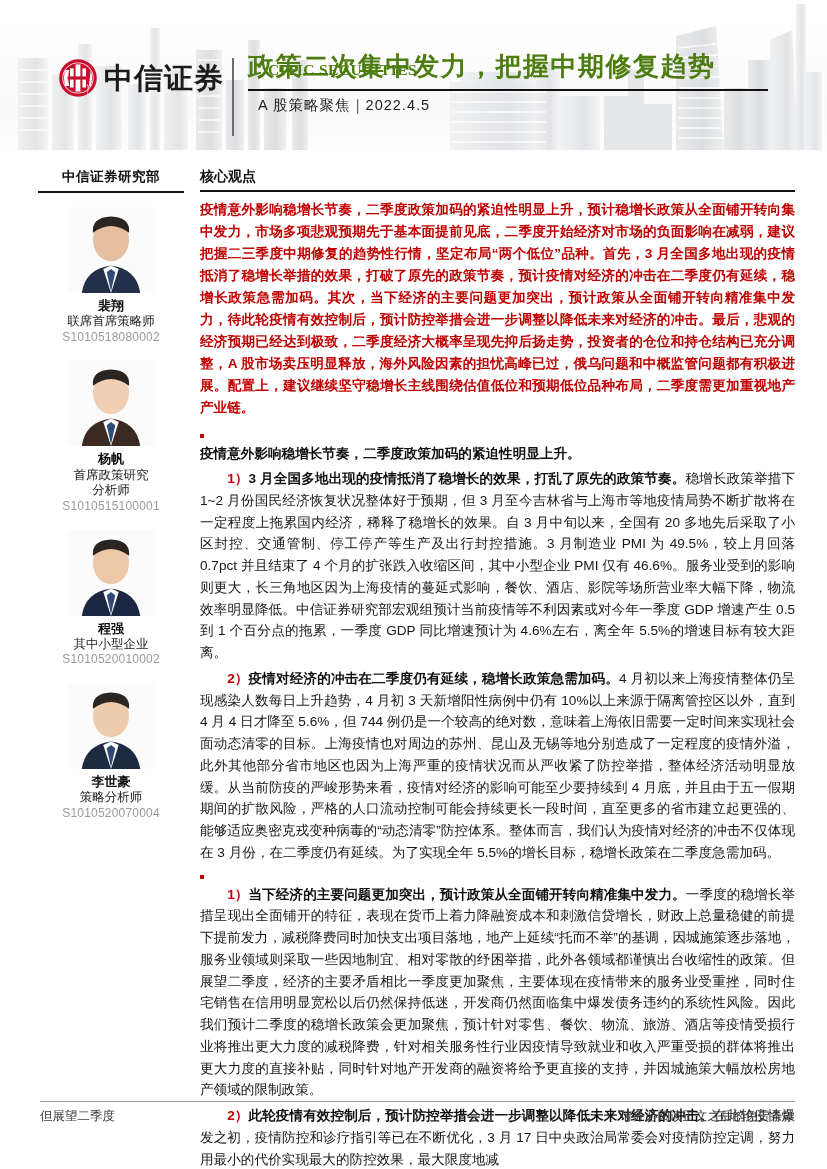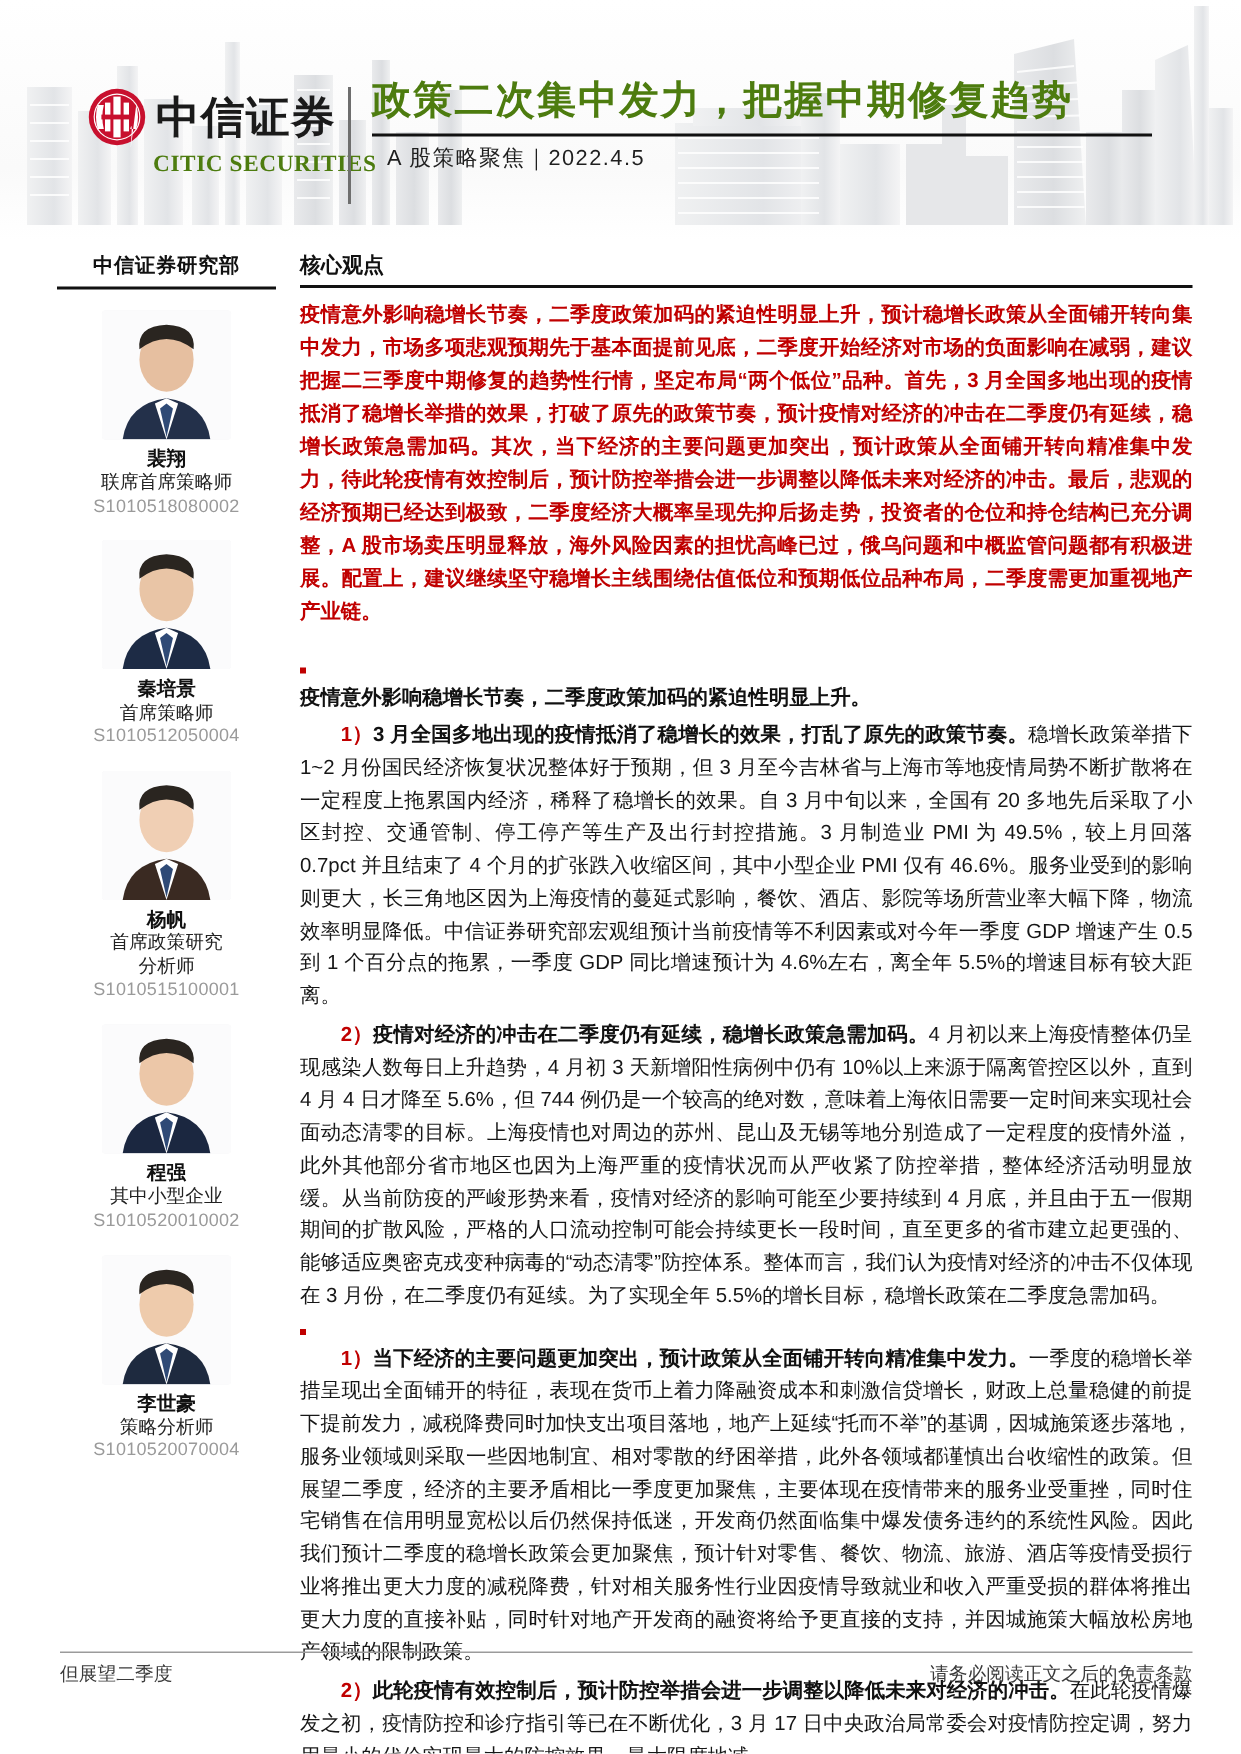--- a/index.html
+++ b/index.html
@@ -30,21 +30,21 @@
   .header-inner {
     position: relative;
     display: flex;
     align-items: flex-start;
     padding: 58px 32px 0 58px;
     height: 100%;
     box-sizing: border-box;
   }
   .brand {
     display: flex;
-    flex-direction: column;
+    flex-direction: row;
     align-items: flex-start;
     width: 168px;
     flex: 0 0 168px;
   }
   .brand-row {
     display: flex;
     align-items: center;
     gap: 6px;
   }
   .logo-mark {
@@ -174,21 +174,21 @@
     border-top: 2.5px solid #111;
     margin-bottom: 7px;
   }
   .abstract {
     color: #c00000;
     font-weight: bold;
     font-size: 13.6px;
     line-height: 1.62;
     text-align: justify;
     text-justify: inter-ideograph;
-    margin-bottom: 24px;
+    margin-bottom: 13px;
   }
   .sec-head {
     display: flex;
     align-items: flex-start;
     gap: 7px;
     font-size: 13.6px;
     font-weight: bold;
     color: #111;
     margin: 9px 0 5px 0;
     flex-direction: column;
@@ -382,33 +382,20 @@
               <path d="M50 68 l-9 4 l9 28 l9 -28 z" fill="#ffffff"></path>
               <path d="M50 72 l-5 4 l5 22 l5 -22 z" fill="#2f4a76"></path>
             </svg></div>
           <div class="analyst-name">裴翔</div>
           <div class="analyst-role">联席首席策略师</div>
           <div class="analyst-code">S1010518080002</div>
         </div>
         <div class="analyst">
           <div class="portrait"><svg viewBox="0 0 100 100" width="86" height="86">
               <rect width="100" height="100" fill="#fbfbfc"></rect>
-              <ellipse cx="50" cy="38" rx="21" ry="25" fill="#e9c5a6"></ellipse>
-              <path d="M29 30 q21 -16 42 0 q2 -18 -21 -19 q-23 1 -21 19z" fill="#2a2520"></path>
-              <path d="M16 100 q4 -28 34 -32 q30 4 34 32 z" fill="#1d2b45"></path>
-              <path d="M50 68 l-9 4 l9 28 l9 -28 z" fill="#ffffff"></path>
-              <path d="M50 72 l-5 4 l5 22 l5 -22 z" fill="#2f4a76"></path>
-            </svg></div>
-          <div class="analyst-name">秦培景</div>
-          <div class="analyst-role">首席策略师</div>
-          <div class="analyst-code">S1010512050004</div>
-        </div>
-        <div class="analyst">
-          <div class="portrait"><svg viewBox="0 0 100 100" width="86" height="86">
-              <rect width="100" height="100" fill="#fbfbfc"></rect>
               <ellipse cx="50" cy="38" rx="21" ry="25" fill="#f0cfb4"></ellipse>
               <path d="M29 30 q21 -16 42 0 q2 -18 -21 -19 q-23 1 -21 19z" fill="#2a2520"></path>
               <path d="M16 100 q4 -28 34 -32 q30 4 34 32 z" fill="#3a2a22"></path>
               <path d="M50 68 l-9 4 l9 28 l9 -28 z" fill="#ffffff"></path>
               <path d="M50 72 l-5 4 l5 22 l5 -22 z" fill="#2f4a76"></path>
             </svg></div>
           <div class="analyst-name">杨帆</div>
           <div class="analyst-role">首席政策研究</div>
           <div class="analyst-role">分析师</div>
           <div class="analyst-code">S1010515100001</div>

